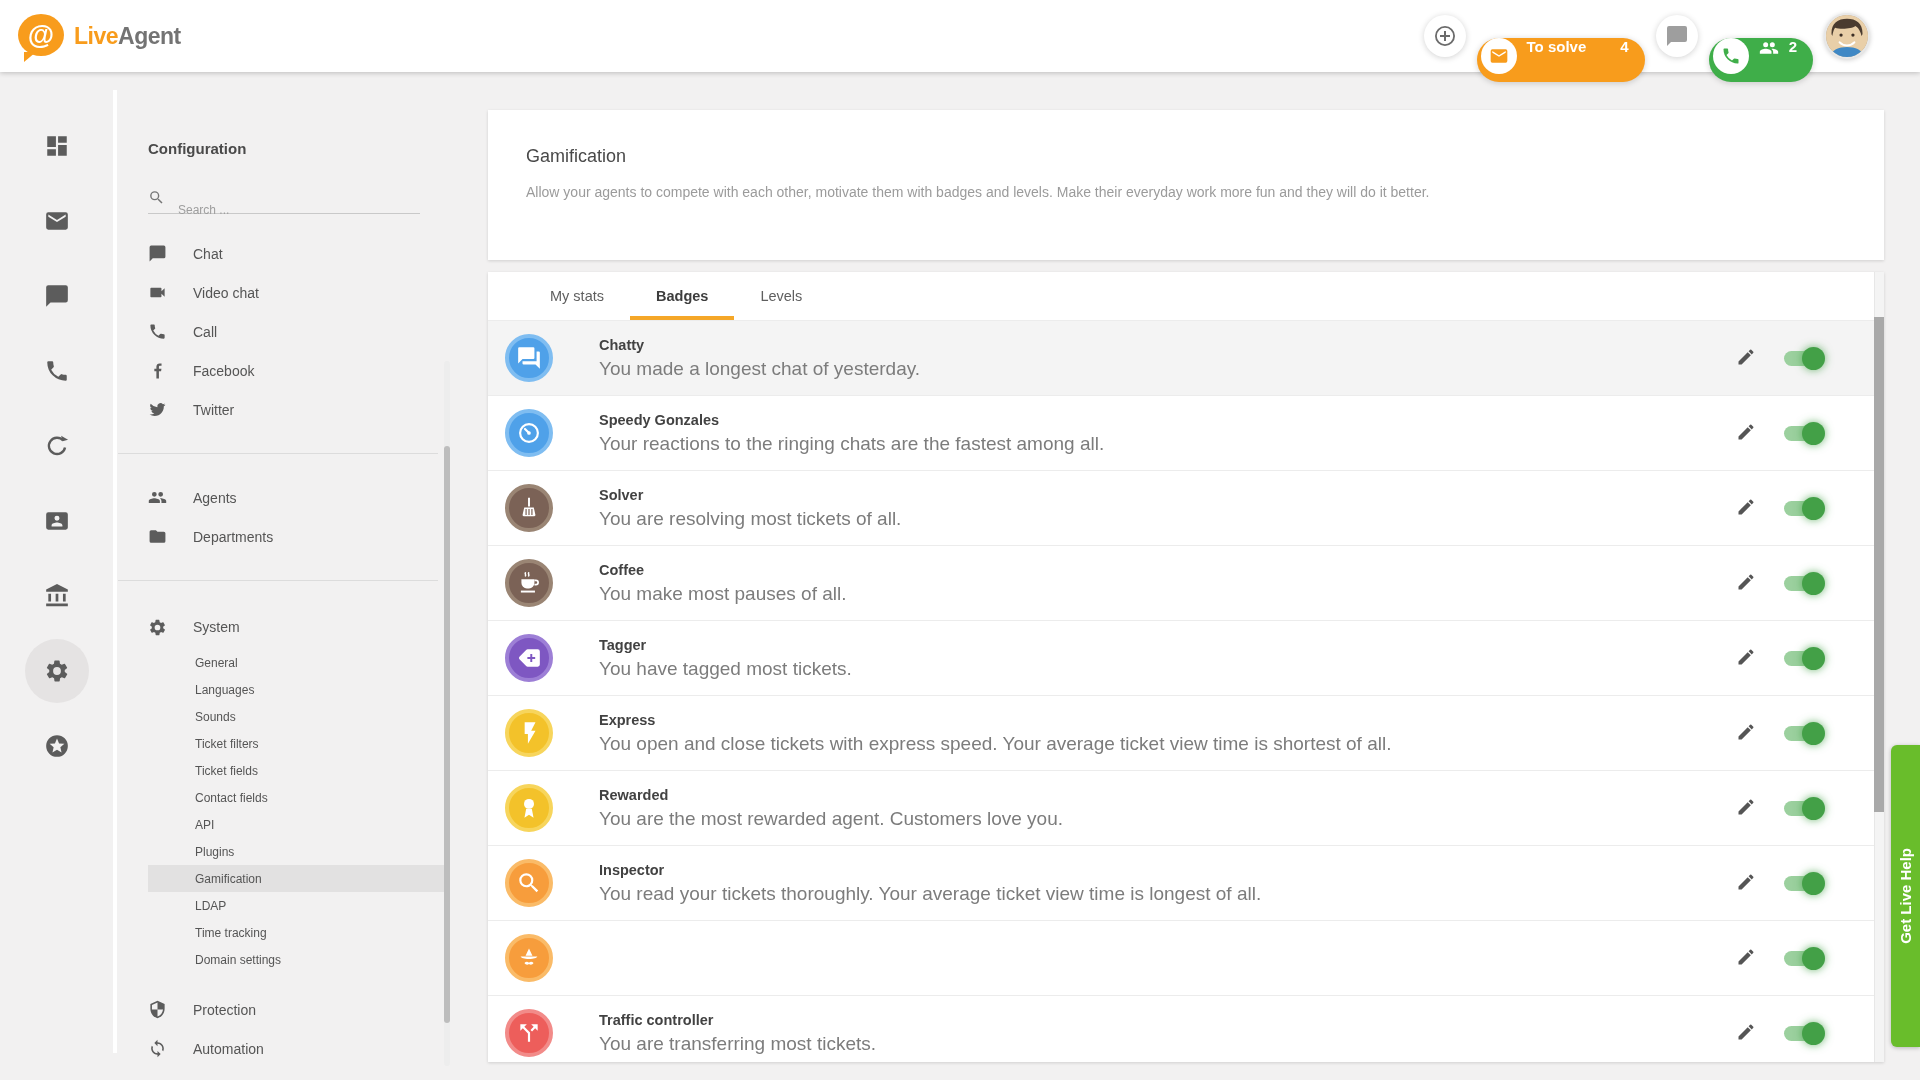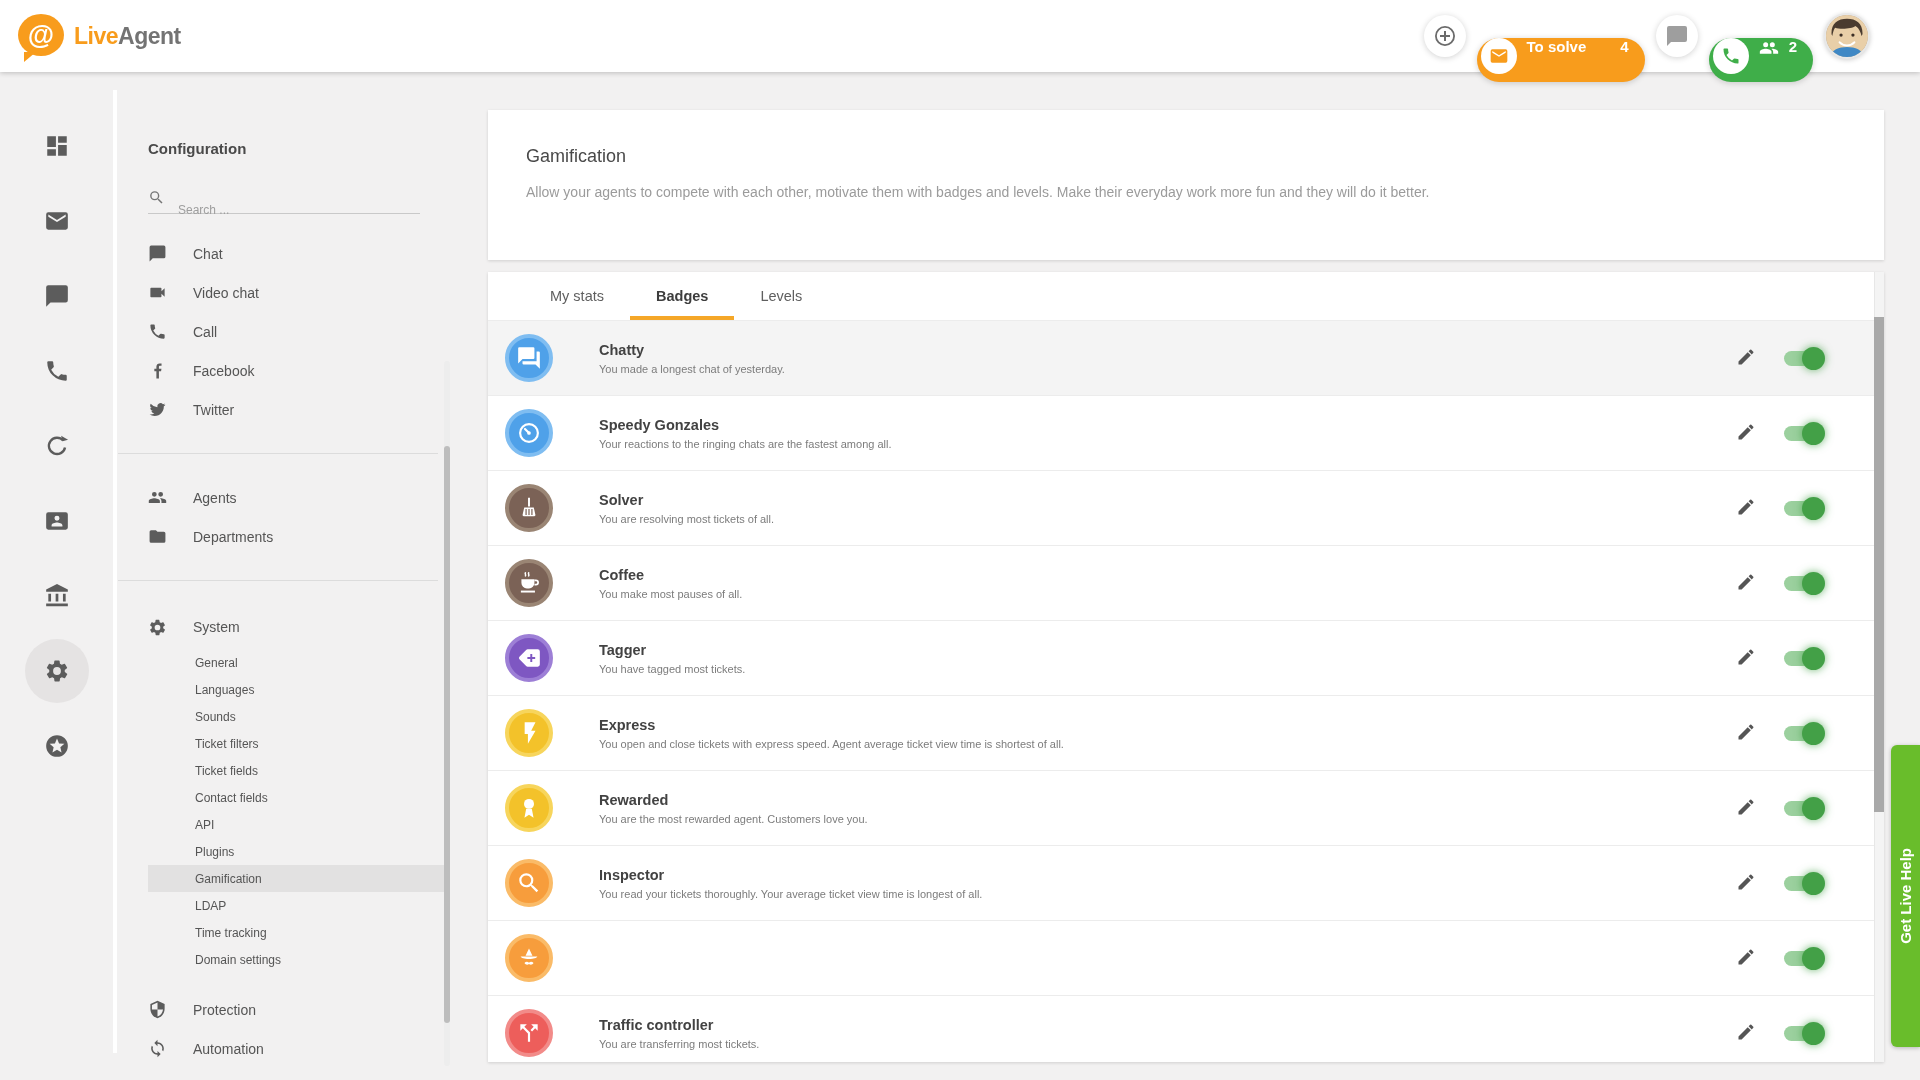--- a/index.html
+++ b/index.html
@@ -81,21 +81,21 @@
   .tab.active { color:#3d3d3d; font-weight:700; }
   .tab.active::after { content:""; position:absolute; left:0; right:0; bottom:0; height:4px; background:#f5a728; }
   .badge-list { }
   .badge-row { height:75px; display:flex; align-items:center; padding-left:17px; border-top:1px solid #ececec; }
   .badge-row.alt { background:#f4f4f4; }
   .badge-avatar { width:48px; height:48px; border-radius:50%; flex:none;
     background:var(--bg); border:4px solid var(--ring); display:flex; align-items:center; justify-content:center; }
   .badge-avatar svg { width:26px; height:26px; color:#fff; }
   .badge-text { margin-left:46px; }
   .badge-name { font-size:14.5px; font-weight:700; color:#424242; }
-  .badge-desc { font-size:11px; color:#7c7c7c; margin-top:5px; }
+  .badge-desc { font-size:19px; color:#7c7c7c; margin-top:5px; }
   .badge-controls { margin-left:auto; margin-right:58px; display:flex; align-items:center; gap:26px; }
   .edit-btn { border:none; background:transparent; cursor:pointer; width:24px; height:24px; padding:0; }
   .edit-btn svg { width:20px; height:20px; color:#555; }
   .toggle { position:relative; width:38px; height:15px; border-radius:8px; background:#9bd09e; cursor:pointer; margin-right:4px; }
   .toggle .knob { position:absolute; right:-3px; top:-4px; width:23px; height:23px; border-radius:50%;
     background:#43a047; box-shadow:0 0 8px rgba(67,160,71,.75); }
   .card-scrollbar { position:absolute; right:0; top:0; width:10px; height:790px; background:#f4f4f4; border-left:1px solid #e7e7e7; }
   .card-thumb { position:absolute; right:0; top:45px; width:10px; height:495px; background:#a9a9a9; }
 
   
@@ -420,21 +420,21 @@
             </div>
           </div>
           <div class="badge-row">
             <div class="badge-avatar" style="--bg: #f3c22a; --ring: #f7d55c;">
               <svg viewBox="0 0 24 24" fill="currentColor">
                 <path d="M8 2v11h3v9l7-12h-4l4-8z"></path>
               </svg>
             </div>
             <div class="badge-text">
               <div class="badge-name">Express</div>
-              <div class="badge-desc">You open and close tickets with express speed. Agent average ticket view time is shortest of all.</div>
+              <div class="badge-desc">You open and close tickets with express speed. Your average ticket view time is shortest of all.</div>
             </div>
             <div class="badge-controls">
               <button class="edit-btn"><svg viewBox="0 0 24 24" fill="currentColor">
                   <path d="M3 17.25V21h3.75L17.81 9.94l-3.75-3.75L3 17.25zM20.71 7.04a1 1 0 0 0 0-1.41l-2.34-2.34a1 1 0 0 0-1.41 0l-1.83 1.83 3.75 3.75 1.83-1.83z"></path>
                 </svg></button>
               <div class="toggle on">
                 <div class="knob"></div>
               </div>
             </div>
           </div>

